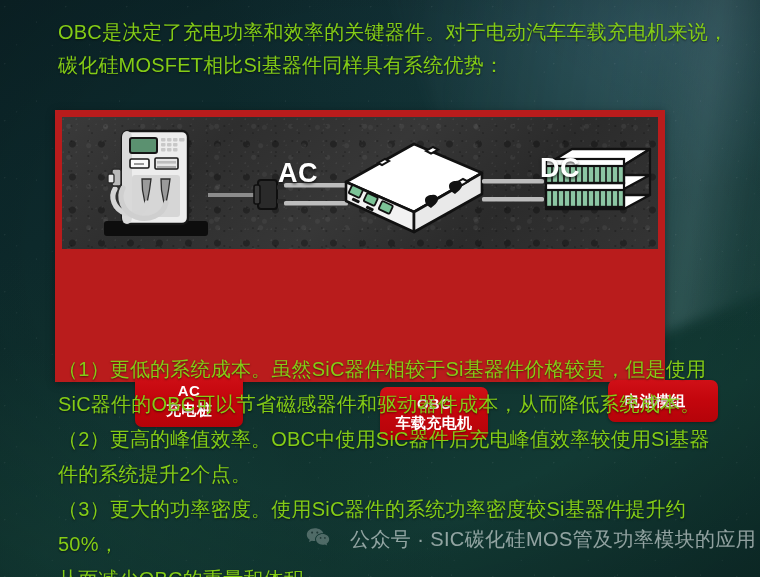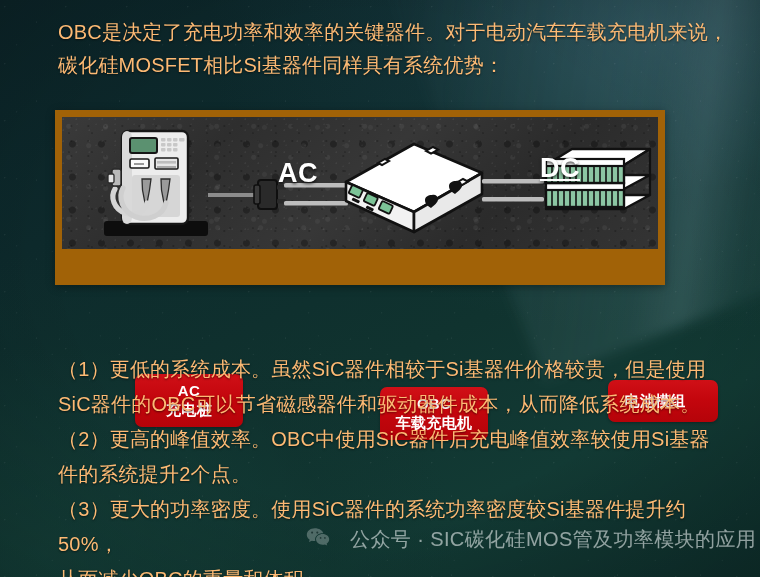--- a/index.html
+++ b/index.html
@@ -55,21 +55,21 @@
       radial-gradient(circle at 44% 28%, rgba(255,255,255,0.26) 0.5px, transparent 0.9px),
       radial-gradient(circle at 61% 81%, rgba(255,255,255,0.20) 0.5px, transparent 0.9px),
       radial-gradient(circle at 78% 44%, rgba(255,255,255,0.24) 0.5px, transparent 0.9px),
       radial-gradient(circle at 92% 73%, rgba(255,255,255,0.18) 0.5px, transparent 0.9px);
     background-size: 61px 57px, 73px 67px, 83px 79px, 97px 89px, 67px 103px, 109px 71px;
   }
 
   
   .para {
     position: absolute;
-    color: #fdba74;
+    color: #84cc16;
     font-size: 20px;
     line-height: 33px;
     letter-spacing: 0.2px;
     text-shadow: 0 1px 2px rgba(0,0,0,0.55);
     white-space: pre-line;
   }
   #intro-text {
     left: 58px;
     top: 16px;
     width: 672px;
@@ -80,22 +80,22 @@
     width: 684px;
     line-height: 35px;
   }
 
   
   #diagram-card {
     position: absolute;
     left: 55px;
     top: 110px;
     width: 610px;
-    height: 175px;
-    background: #a16207;
+    height: 272px;
+    background: #b91c1c;
     box-shadow: 0 2px 8px rgba(0,0,0,0.35);
   }
   .photo {
     position: absolute;
     left: 7px;
     top: 7px;
     width: 596px;
     height: 132px;
     overflow: hidden;
     background:
@@ -128,21 +128,21 @@
 
   .label-ac, .label-dc {
     position: absolute;
     color: #ffffff;
     font-weight: bold;
     font-size: 27px;
     letter-spacing: 0.5px;
     text-shadow: 0 2px 3px rgba(0,0,0,0.65);
   }
   .label-ac { left: 216px; top: 41px; }
-  .label-dc { left: 478px; top: 36px; text-decoration: underline; }
+  .label-dc { left: 478px; top: 36px; }
 
   
   .pill {
     position: absolute;
     background: linear-gradient(180deg, #d01017 0%, #c4060d 45%, #b50309 100%);
     color: #ffffff;
     border-radius: 7px;
     text-align: center;
     font-weight: bold;
     font-size: 15px;

